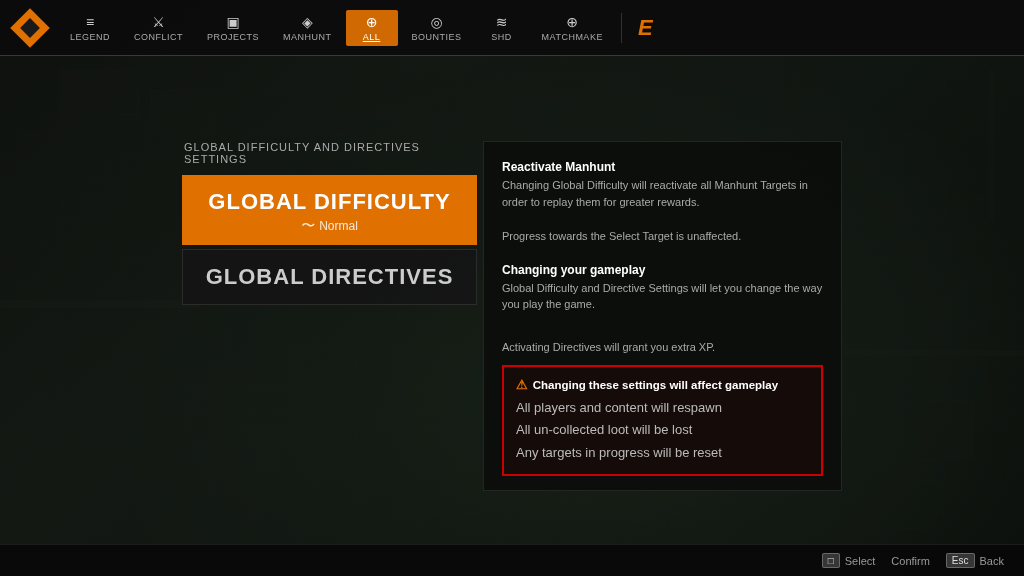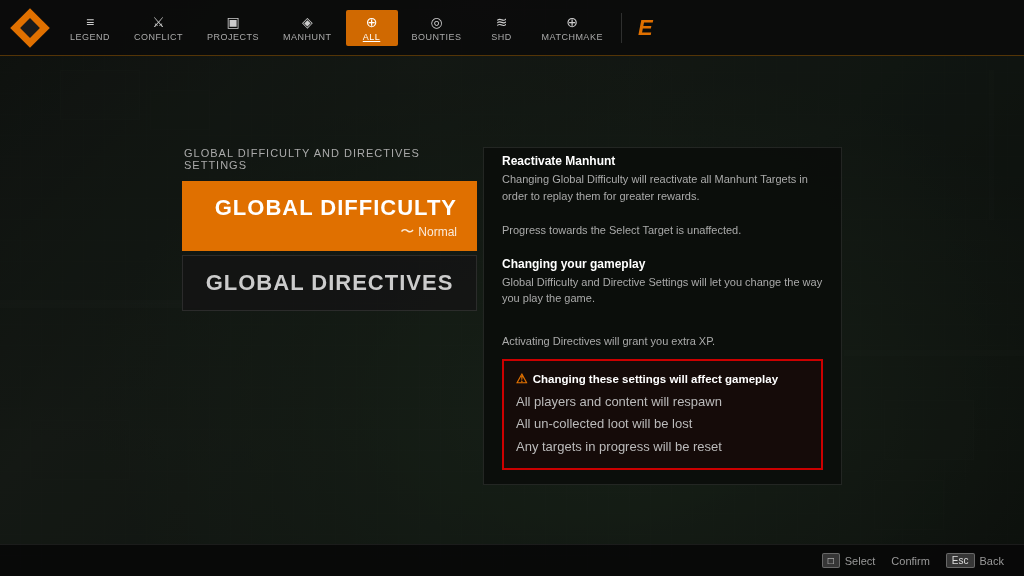--- a/index.html
+++ b/index.html
@@ -167,21 +167,21 @@
       padding-left: 2px;
     }
 
     .difficulty-btn {
       width: 100%;
       background: #e07000;
       padding: 14px 20px 10px;
       cursor: pointer;
       display: flex;
       flex-direction: column;
-      align-items: flex-end;
+      align-items: center;
       gap: 2px;
       margin-bottom: 4px;
     }
 
     .difficulty-title {
       font-size: 22px;
       color: #fff;
       font-weight: bold;
       letter-spacing: 1px;
       text-transform: uppercase;
@@ -215,21 +215,21 @@
       color: #ccc;
       font-weight: bold;
       letter-spacing: 1px;
       text-transform: uppercase;
     }
 
     
     .right-panel {
       flex: 1;
       background: rgba(10,12,10,0.88);
-      padding: 6px 18px 14px;
+      padding: 18px 18px 14px;
       border: 1px solid rgba(255,255,255,0.1);
       margin-left: 6px;
       display: flex;
       flex-direction: column;
       gap: 0;
     }
 
     .info-section {
       margin-bottom: 10px;
     }

